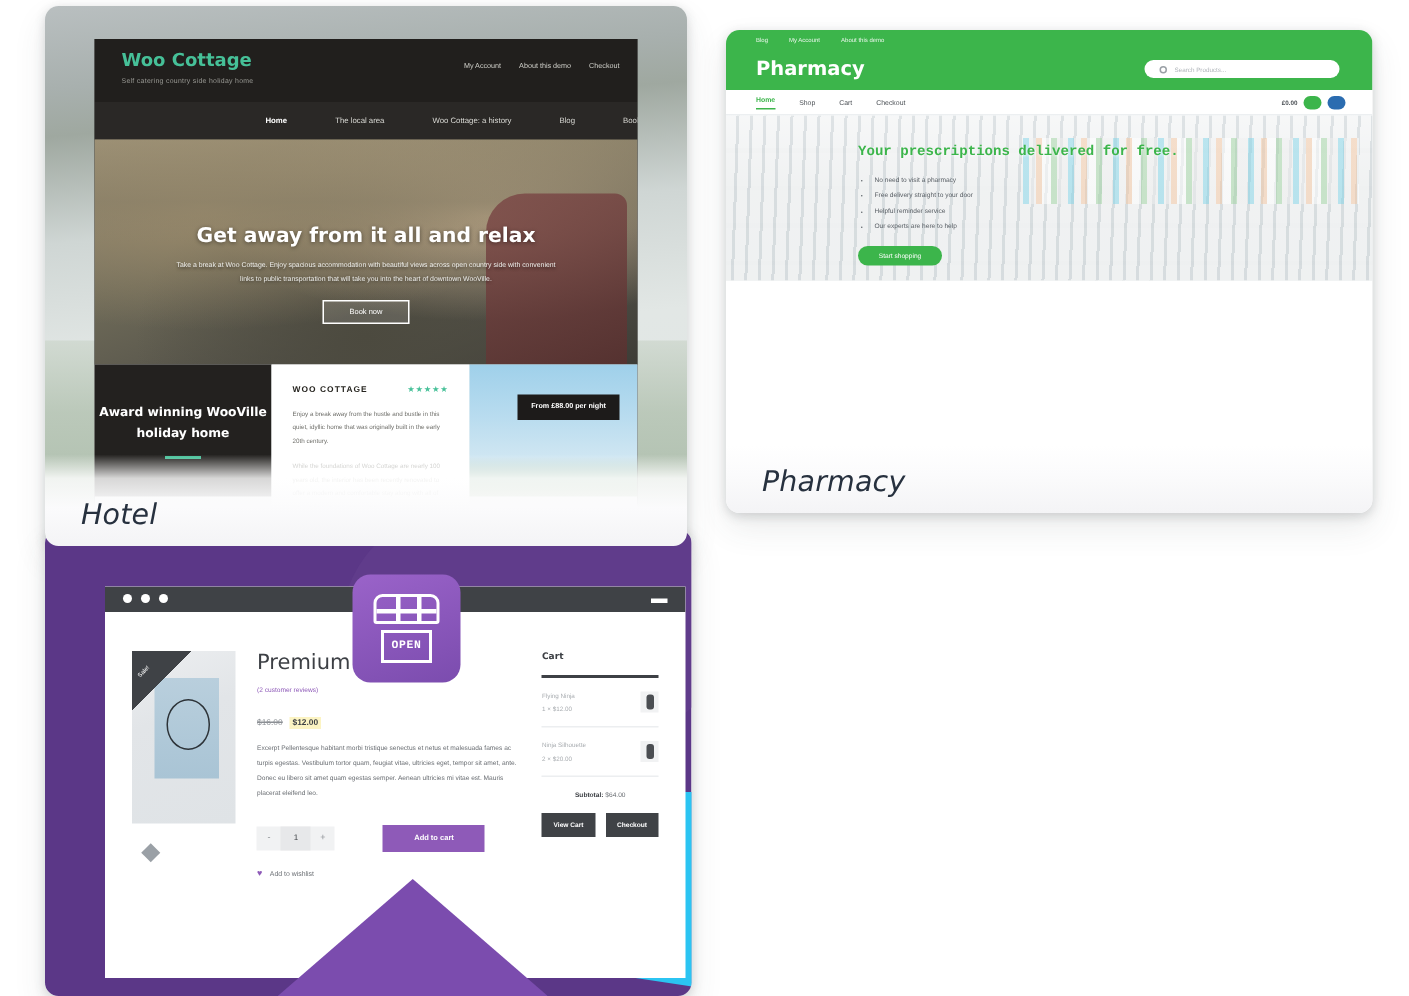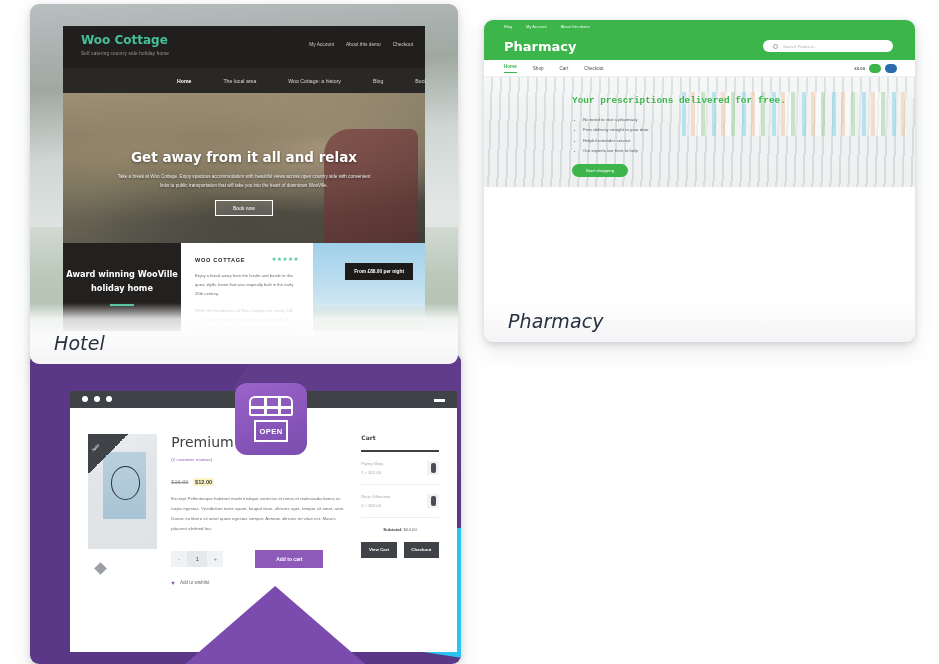--- a/index.html
+++ b/index.html
@@ -311,21 +311,21 @@
     display:flex; align-items:center; justify-content:center; flex-direction:column;
   }
   .sf-open .awn { width: 44px; height: 20px; border: 2.5px solid #ffffff; border-radius: 6px 6px 2px 2px;
     position:relative; }
   .sf-open .awn:after{content:"";position:absolute;left:0;right:0;top:50%;height:2.5px;background:#fff;}
   .sf-open .awn:before{content:"";position:absolute;top:0;bottom:0;left:33%;width:2.5px;background:#fff;
     box-shadow: 14px 0 0 #fff;}
   .sf-open .sign { margin-top: 4px; width: 34px; height: 22px; border: 2.5px solid #ffffff;
     display:flex;align-items:center;justify-content:center; }
   .sf-open .sign span { color:#ffffff; font-size: 7.6px; font-weight:bold; letter-spacing:.4px;
-    font-family:Liberation Sans, sans-serif;}
+    font-family:Liberation Mono, monospace;}
 </style>
 </head>
 <body>
 
 <div class="gallery">
 
   <div class="card" id="card-hotel">
     <div class="preview">
       <div class="hotel-bg"></div>
 

